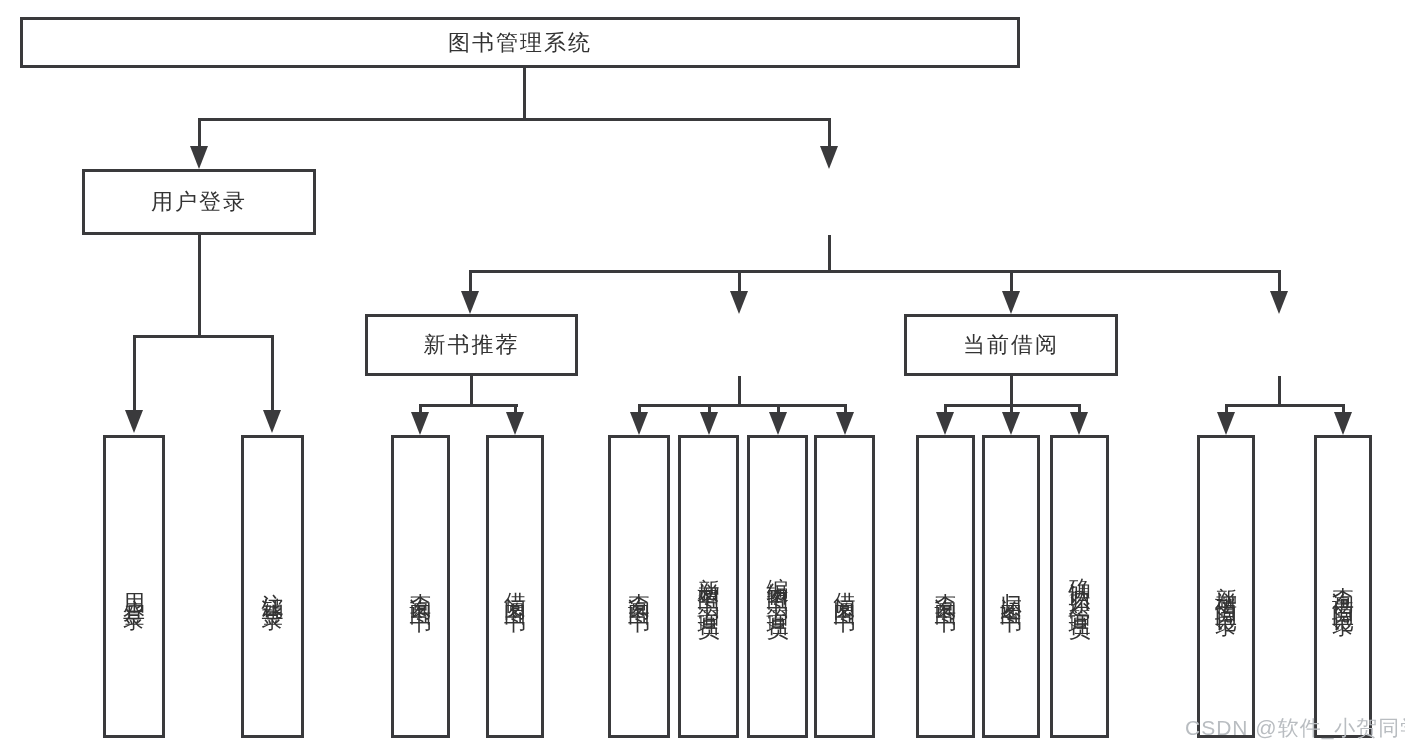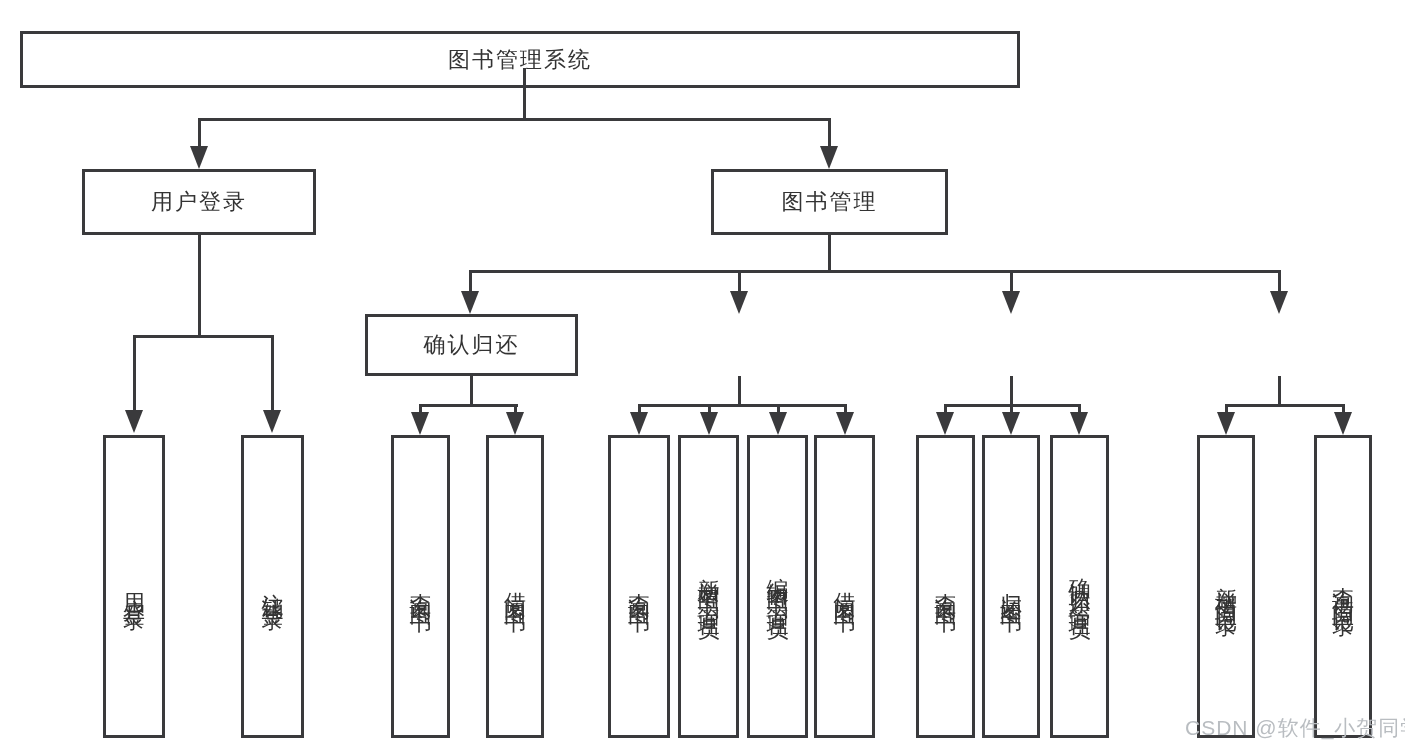--- a/index.html
+++ b/index.html
@@ -44,33 +44,33 @@
     position:absolute;left:1185px;top:714px;
     font-size:21px;color:var(--watermark);
     white-space:nowrap;z-index:5;letter-spacing:1px;
   }
 </style>
 </head>
 <body>
 
 <div class="canvas">
 
-  <div class="node" style="left:20px;top:31px;width:1000px;height:57px">
+  <div class="node" style="left:20px;top:17px;width:1000px;height:51px">
     <span class="lbl">图书管理系统</span>
   </div>
 
   <div class="node" style="left:82px;top:169px;width:234px;height:66px">
     <span class="lbl">用户登录</span>
   </div>
-  <div class="node" style="left:711px;top:169px;width:237px;height:66px">
-    <span class="lbl">图书管理</span>
-  </div>
 
   <div class="node" style="left:365px;top:314px;width:213px;height:62px">
-    <span class="lbl">确认归还</span>
+    <span class="lbl">新书推荐</span>
+  </div>
+  <div class="node" style="left:904px;top:314px;width:214px;height:62px">
+    <span class="lbl">当前借阅</span>
   </div>
 
   <div class="node v" style="left:103px;top:435px;width:62px;height:303px">
     <span class="lbl">用户登录</span>
   </div>
   <div class="node v" style="left:241px;top:435px;width:63px;height:303px">
     <span class="lbl">注销登录</span>
   </div>
 
   <div class="node v" style="left:391px;top:435px;width:59px;height:303px">

